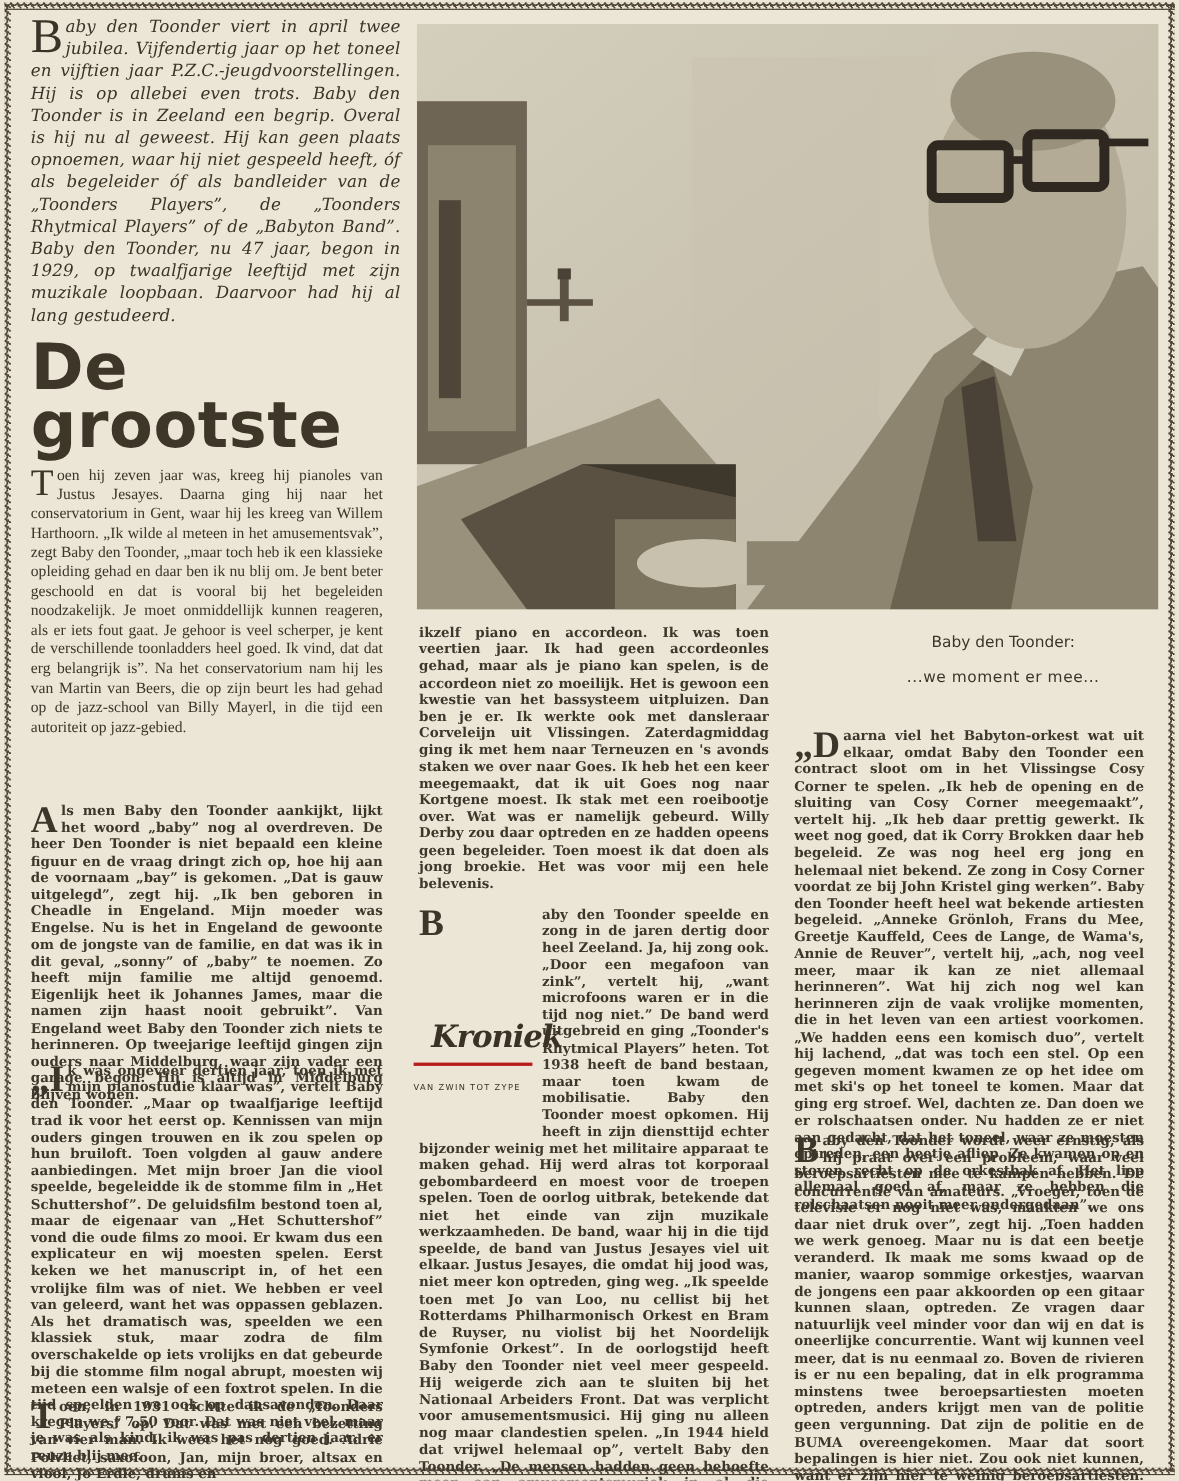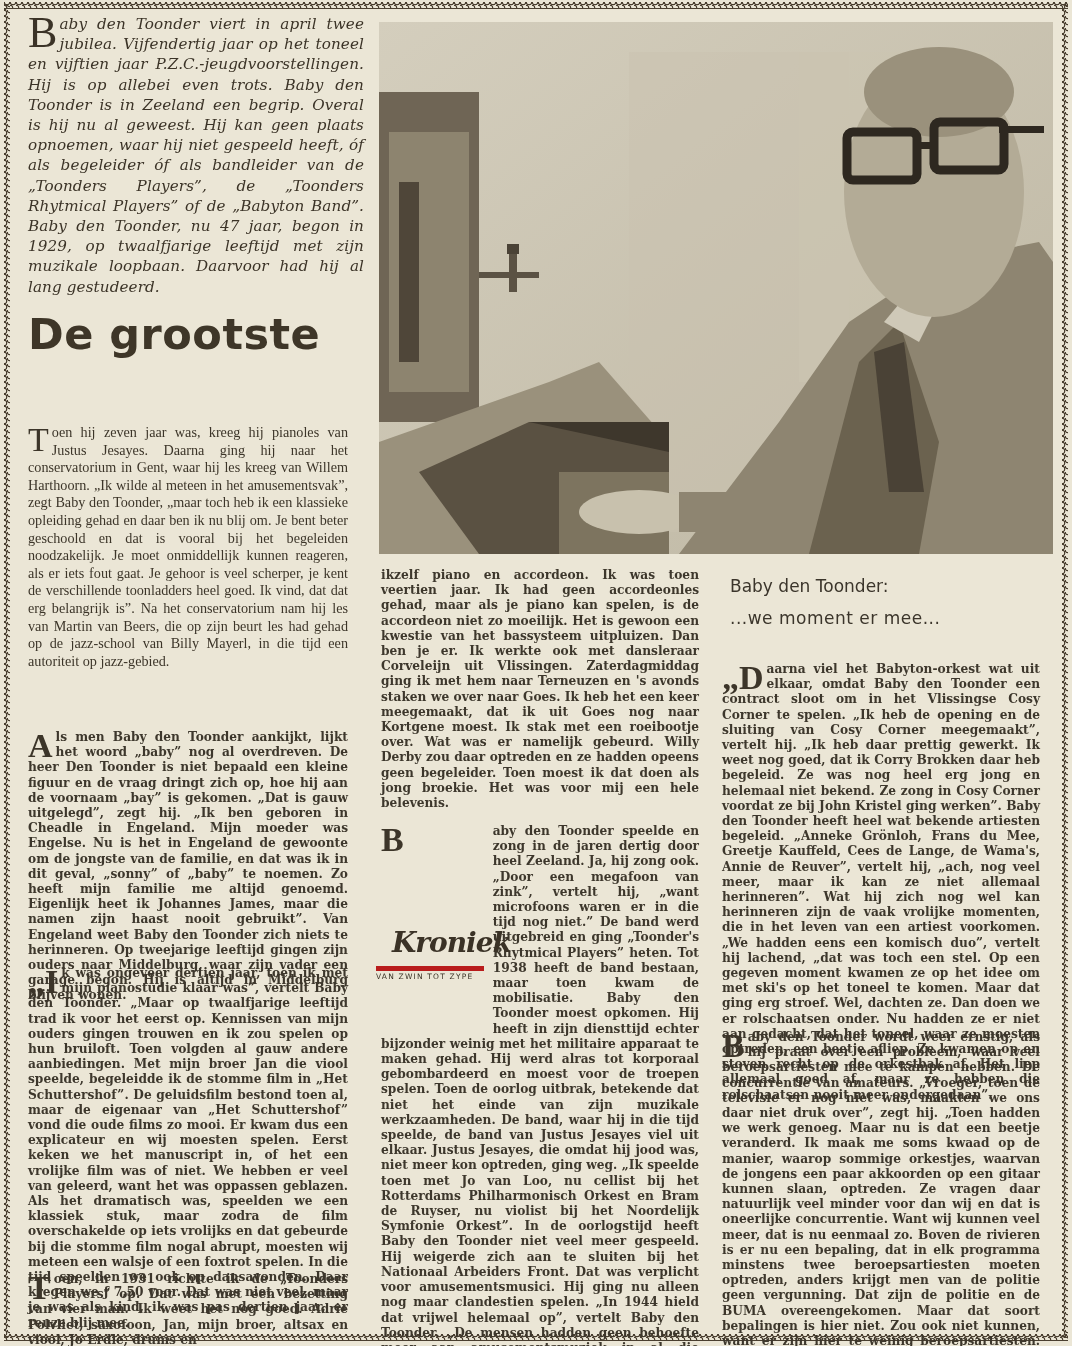--- a/index.html
+++ b/index.html
@@ -34,21 +34,21 @@
       font-size: 15.2px; line-height: 20.2px; color: #3b3327;
       text-align: justify; letter-spacing: 0.1px;
     }
     .dropcap-big {
       float: left; font-family: "Liberation Serif", serif; font-style: normal;
       font-size: 44px; line-height: 34px; margin: 2px 2px 0 0; color: #3b3327;
     }
     .headline {
       position: absolute; left: 28px; top: 308px; width: 340px;
       font-family: "DejaVu Sans", sans-serif; font-weight: bold;
-      font-size: 43px; line-height: 52px; color: #3e3628; letter-spacing: 0.5px;
+      font-size: 58px; line-height: 52px; color: #3e3628; letter-spacing: 0.5px;
     }
     .body-text {
       font-family: "DejaVu Serif", serif; font-size: 12.2px; line-height: 15.2px;
       text-align: justify; color: #3d372c; margin: 0;
     }
     .lead1 {
       position: absolute; left: 28px; top: 424px; width: 320px;
       font-size: 14.2px; line-height: 17.6px; text-align: justify;
       font-family: "Liberation Serif", serif; color: #3c3529;
     }
@@ -56,35 +56,35 @@
       float: left; font-family: "Liberation Serif", serif;
       font-size: 34px; line-height: 26px; margin: 3px 3px 0 0; color: #3c3529;
     }
     .para { position: absolute; font-weight: bold; }
     .photo {
       position: absolute; left: 379px; top: 22px; width: 674px; height: 532px;
       background: linear-gradient(135deg, #cfc9b8 0%, #c2bba8 40%, #b5ae9b 100%);
       overflow: hidden;
     }
     .caption {
-      position: absolute; left: 730px; width: 320px; text-align: left;
-      font-family: "DejaVu Sans", sans-serif; font-size: 17px; color: #3b352b;
+      position: absolute; left: 752px; width: 320px; text-align: center;
+      font-family: "DejaVu Sans", sans-serif; font-size: 14px; color: #3b352b;
     }
     .kroniek {
       position: absolute; left: 372px; top: 922px; width: 110px; height: 62px;
     }
     .kroniek-word {
       position: absolute; left: 20px; top: 4px;
       font-family: "DejaVu Serif", serif; font-style: italic; font-weight: bold;
       font-size: 28px; color: #3a3226; letter-spacing: -1px;
     }
     .kroniek-sub {
       position: absolute; left: 4px; top: 44px; width: 108px;
       font-family: "DejaVu Sans", sans-serif; font-size: 7.5px; letter-spacing: 1.2px;
-      border-top: 5px solid #b91c1c; padding-top: 1px; color: #3a3226;
+      border-top: 3px solid #b91c1c; padding-top: 15px; color: #3a3226;
     }
   </style>
 </head>
 <body>
 
 <div class="page">
 
   <div class="wave-h" style="left:4px; top:2px; width:1064px;"></div>
   <div class="wave-h" style="left:4px; top:1334px; width:1064px;"></div>
   <div class="wave-v" style="left:4px; top:4px; height:1334px;"></div>

